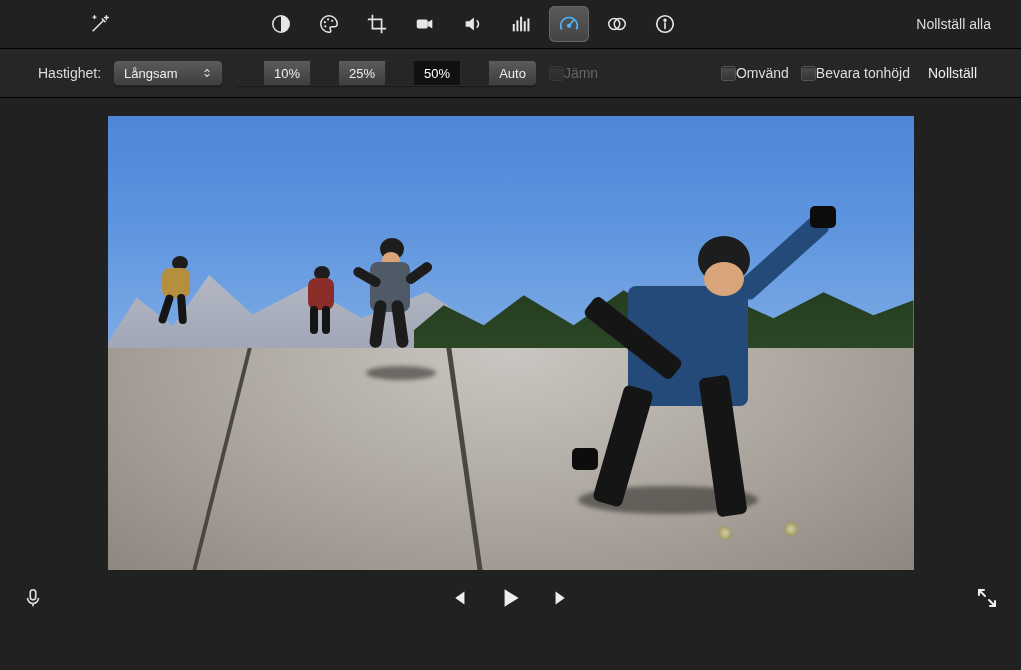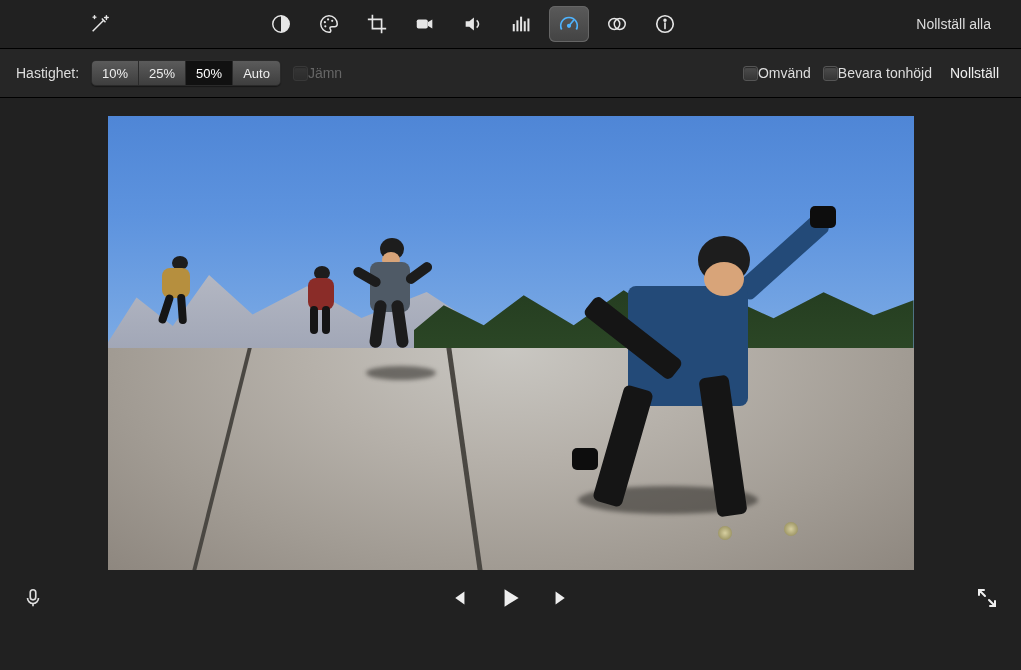--- a/index.html
+++ b/index.html
@@ -39,21 +39,21 @@
     font-size: 14px;
     color: #ddd;
     padding: 6px 10px;
     cursor: pointer;
   }
 
   .controls {
     height: 50px;
     display:flex;
     align-items:center;
-    padding: 0 16px;
+    padding: 0 38px;
     gap: 12px;
     font-size: 14px;
     border-top: 1px solid #000;
     border-bottom: 1px solid #000;
     background:#262626;
   }
   .label { color:#ddd; }
   .select {
     display:inline-flex;
     align-items:center;
@@ -79,20 +79,21 @@
   .seg {
     height:24px;
     padding:0 10px;
     display:inline-flex;
     align-items:center;
     font-size:13px;
     color:#eee;
     background: linear-gradient(#5b5b5b,#3e3e3e);
     border-right:1px solid #2a2a2a;
     cursor:pointer;
+    margin-left:28px;
   }
   .seg:last-child { border-right:none; }
   .seg.sel { background:#111; color:#fff; }
   .checkbox {
     width:15px;height:15px;
     border:1px solid #555;
     border-radius:3px;
     background:linear-gradient(#4d4d4d,#353535);
     display:inline-block;
     cursor:pointer;
@@ -259,20 +260,26 @@
         </svg>
     </span>
   </div>
 
   <span class="reset-all">Nollställ alla</span>
 </div>
 
 <div class="controls">
   <span class="label">Hastighet:</span>
 
+  <span class="select">
+    <span>Långsam</span>
+    <svg width="14" height="14" viewBox="0 0 24 24" fill="none" stroke="#ddd" stroke-width="2">
+        <path d="M8 10l4-4 4 4M8 14l4 4 4-4"></path>
+      </svg>
+  </span>
 
   <span class="seggroup">
     <span class="seg">10%</span>
     <span class="seg">25%</span>
     <span class="seg sel">50%</span>
     <span class="seg">Auto</span>
   </span>
 
   <span class="checklabel disabled">
     <span class="checkbox disabled"></span>

